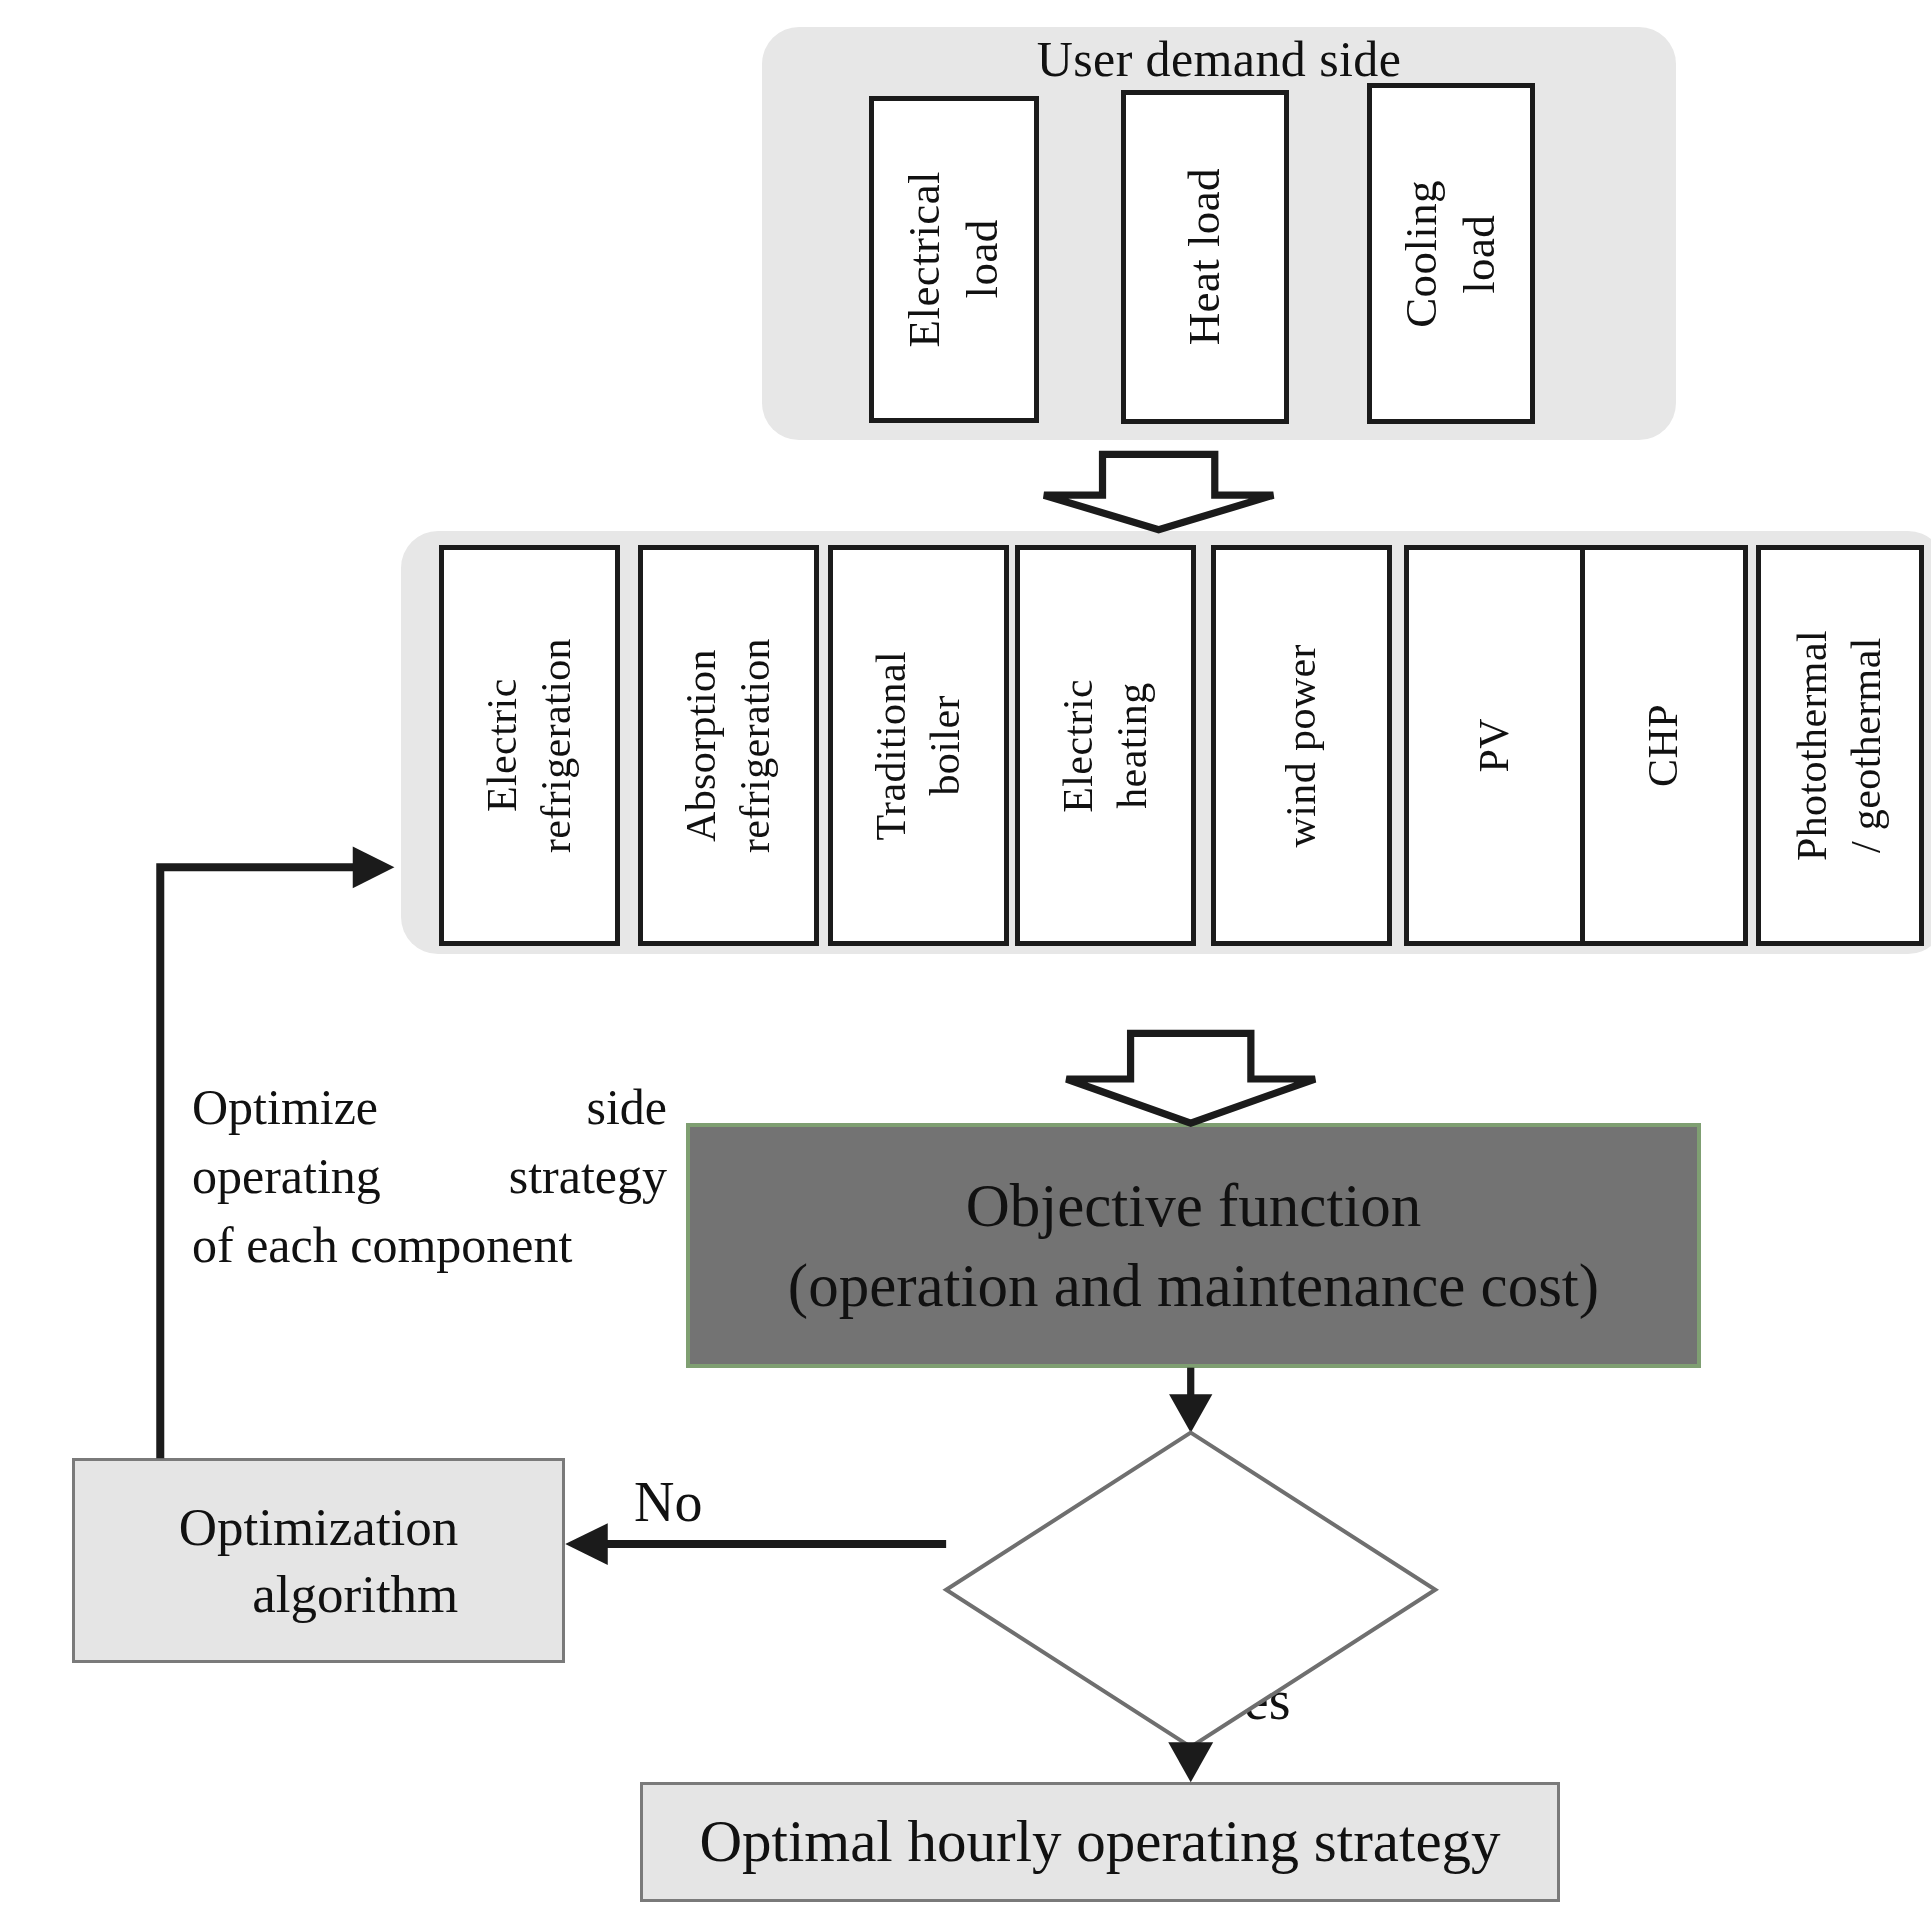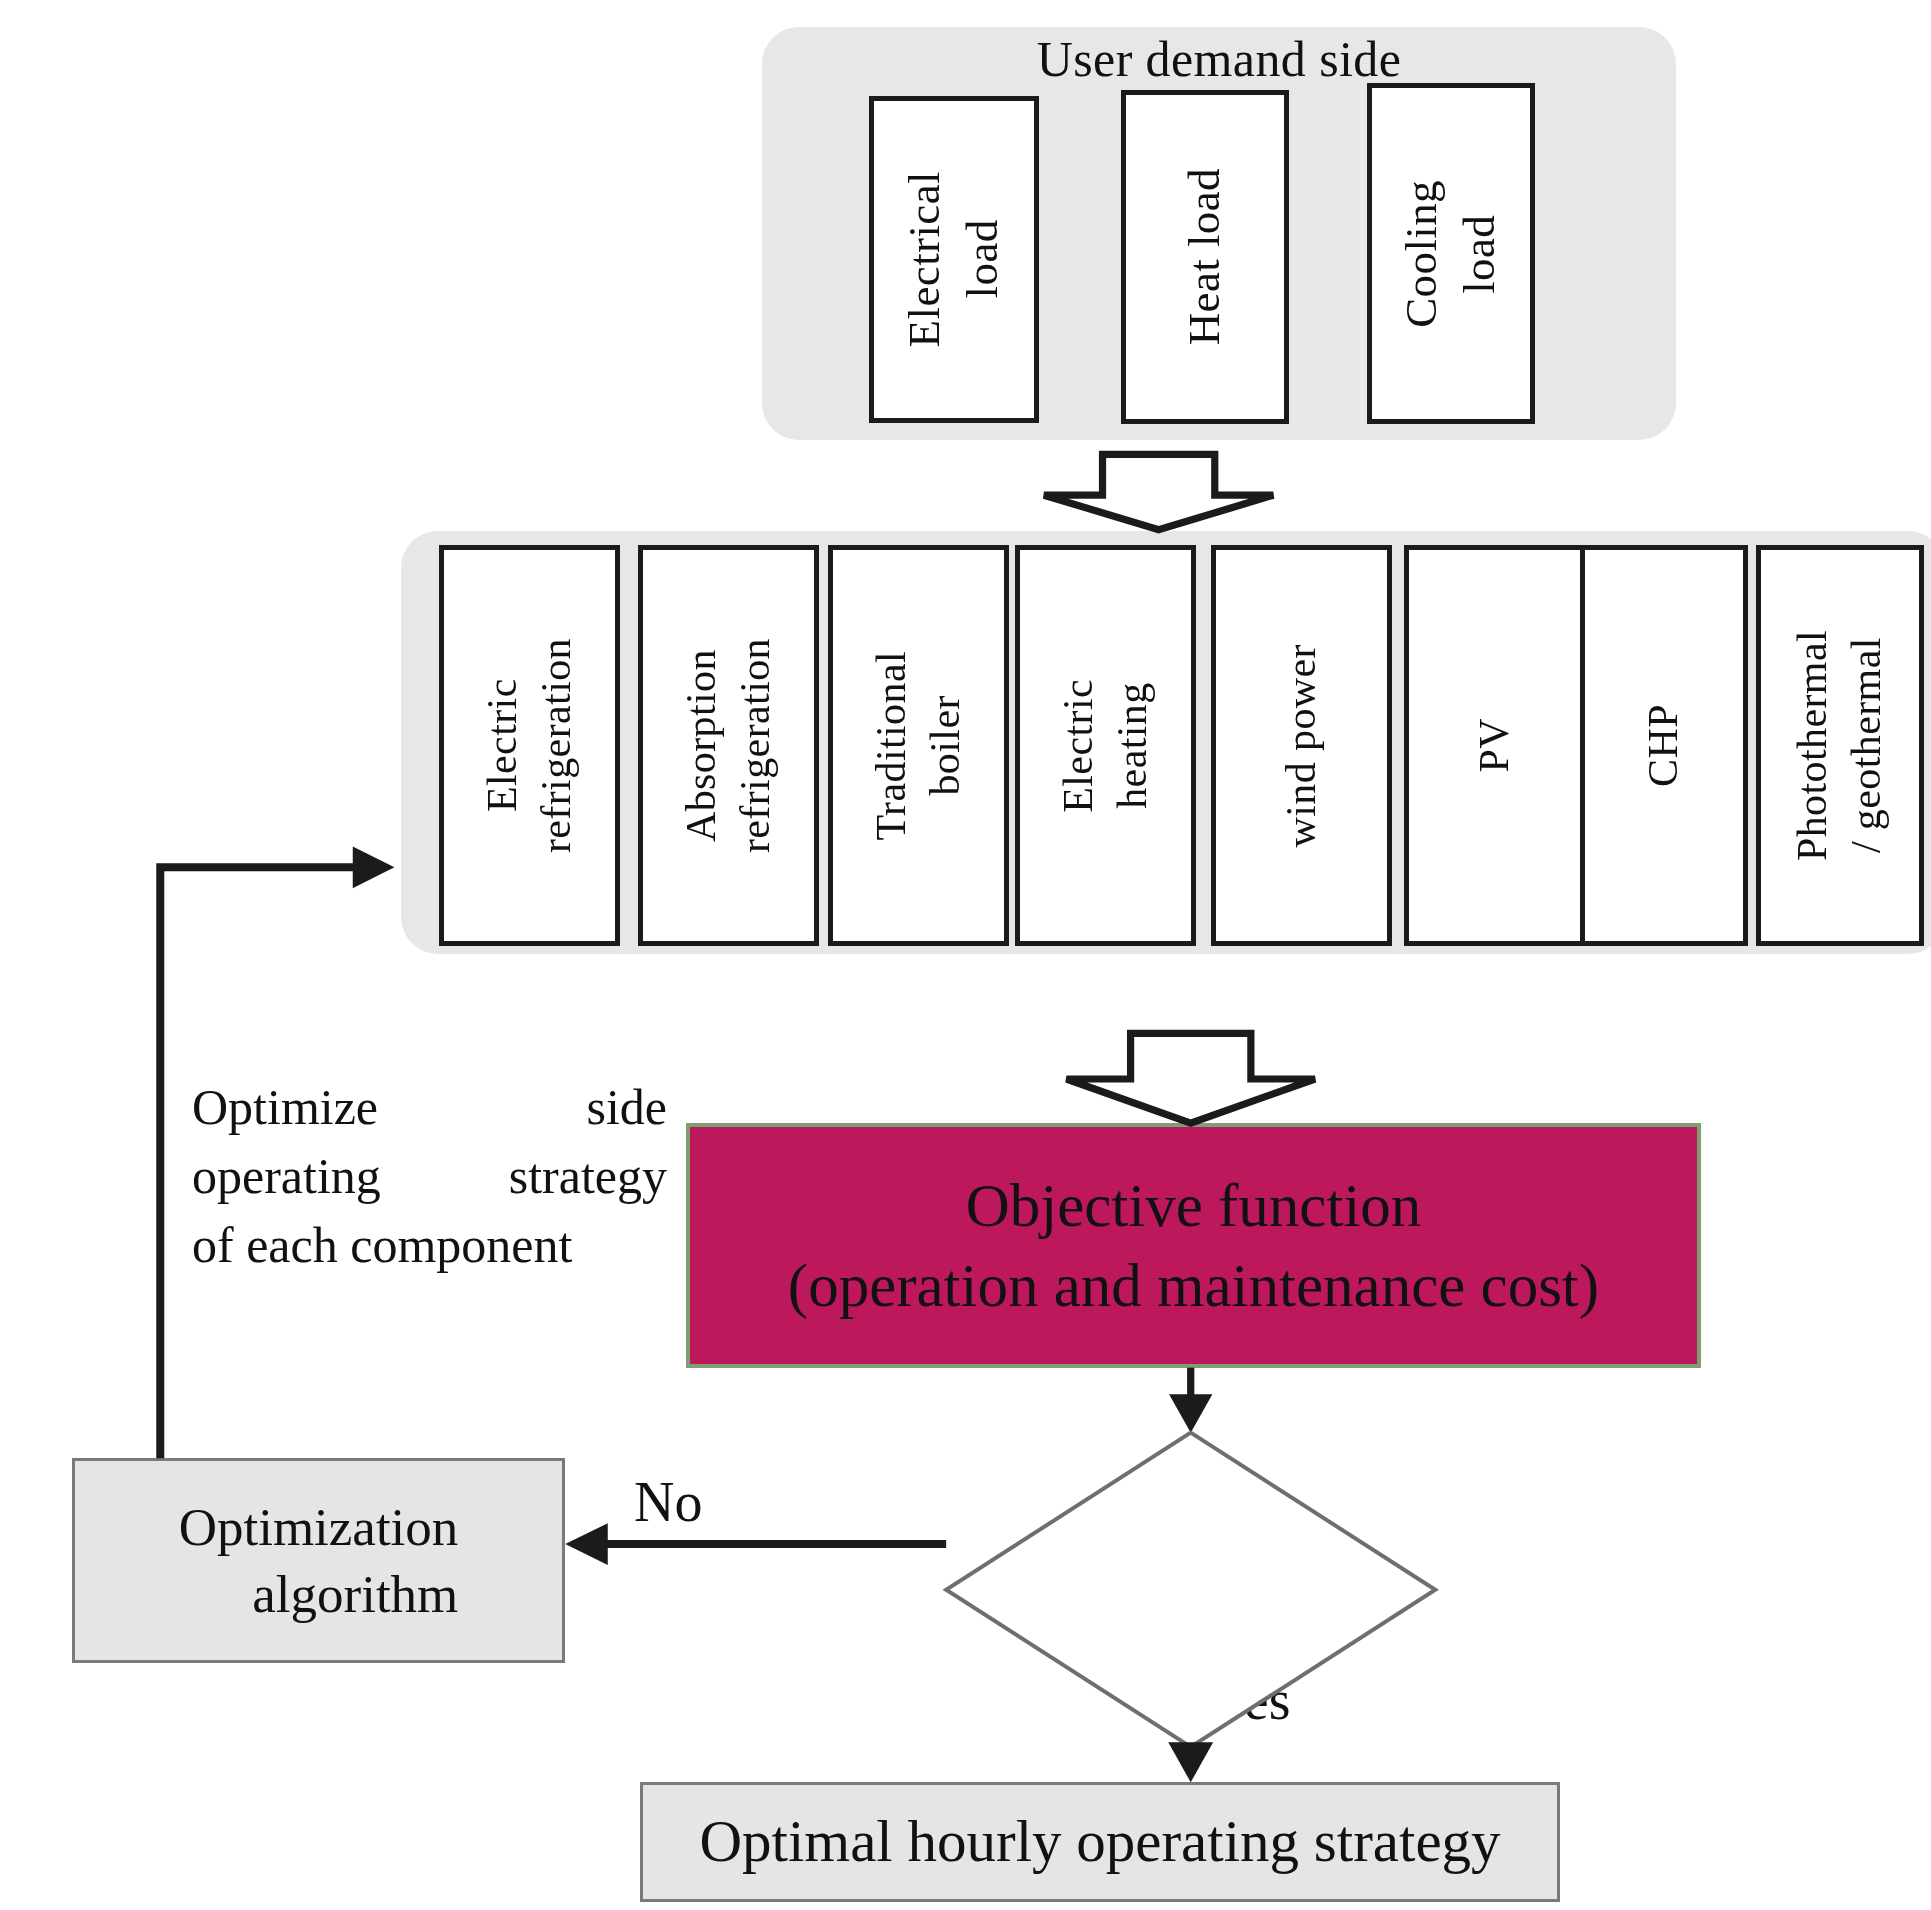--- a/index.html
+++ b/index.html
@@ -70,21 +70,21 @@
     display: flex;
     align-items: center;
     justify-content: center;
     text-align: right;
     font-size: 53px;
     line-height: 1.25;
     white-space: pre-line;
   }
   .greenbox {
     position: absolute;
-    background: #be185d;
+    background: #737373;
     border: 4px solid #7f9f72;
     box-sizing: border-box;
     display: flex;
     flex-direction: column;
     align-items: center;
     justify-content: center;
     text-align: center;
     font-size: 61px;
     line-height: 1.3;
   }

